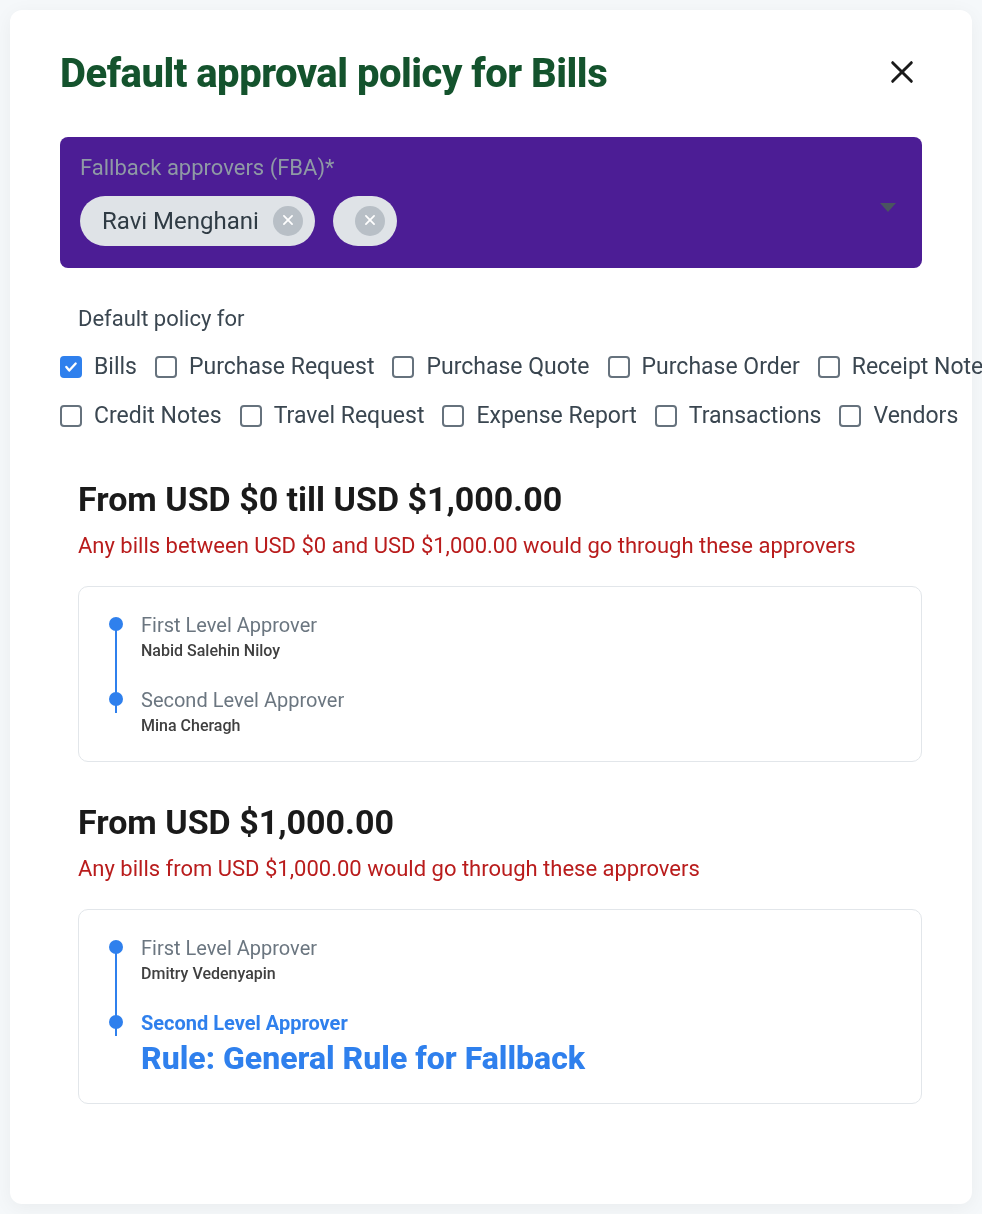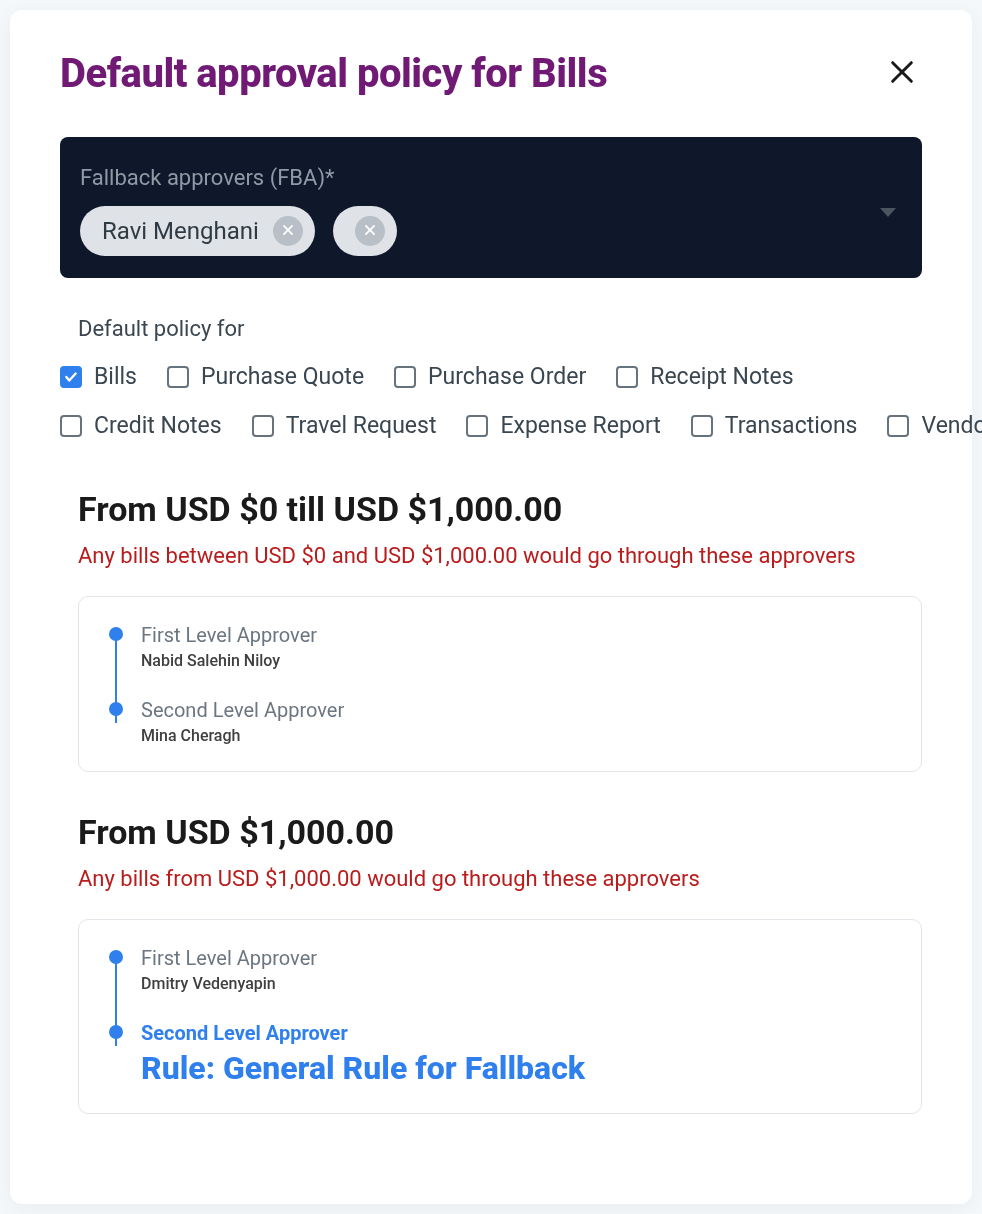--- a/index.html
+++ b/index.html
@@ -21,36 +21,36 @@
   }
   .modal-header {
     display: flex;
     justify-content: space-between;
     align-items: center;
     margin-bottom: 40px;
   }
   .modal-title {
     font-size: 40px;
     font-weight: 800;
-    color: #701a75;
+    color: #14532d;
     letter-spacing: -0.5px;
   }
   .close-btn {
     width: 40px;
     height: 40px;
     display: flex;
     align-items: center;
     justify-content: center;
     cursor: pointer;
   }
   .close-btn svg { width: 28px; height: 28px; }
   .fba-box {
-    background: #0f172a;
+    background: #4c1d95;
     border-radius: 8px;
-    padding: 28px 20px 22px;
+    padding: 18px 20px 22px;
     margin-bottom: 38px;
     position: relative;
   }
   .fba-label {
     font-size: 22px;
     color: #8f9aa5;
     margin-bottom: 16px;
   }
   .chips {
     display: flex;
@@ -97,21 +97,21 @@
   }
   .checkbox-rows {
     display: flex;
     flex-direction: column;
     gap: 22px;
     margin-bottom: 50px;
   }
   .checkbox-row {
     display: flex;
     flex-wrap: nowrap;
-    gap: 30px;
+    gap: 18px;
     align-items: flex-start;
   }
   .cb-item {
     display: flex;
     align-items: center;
     gap: 12px;
     cursor: pointer;
   }
   .cb {
     width: 22px;
@@ -254,20 +254,24 @@
       <label class="cb-item">
         <span class="cb checked">
           <svg viewBox="0 0 24 24" fill="none" stroke="#fff" stroke-width="4" stroke-linecap="round" stroke-linejoin="round">
               <polyline points="4 12 9 18 20 6"></polyline>
             </svg>
         </span>
         <span class="cb-label">Bills</span>
       </label>
       <label class="cb-item">
         <span class="cb"></span>
+        <span class="cb-label">Purchase Request</span>
+      </label>
+      <label class="cb-item">
+        <span class="cb"></span>
         <span class="cb-label">Purchase Quote</span>
       </label>
       <label class="cb-item">
         <span class="cb"></span>
         <span class="cb-label">Purchase Order</span>
       </label>
       <label class="cb-item">
         <span class="cb"></span>
         <span class="cb-label">Receipt Notes</span>
       </label>

